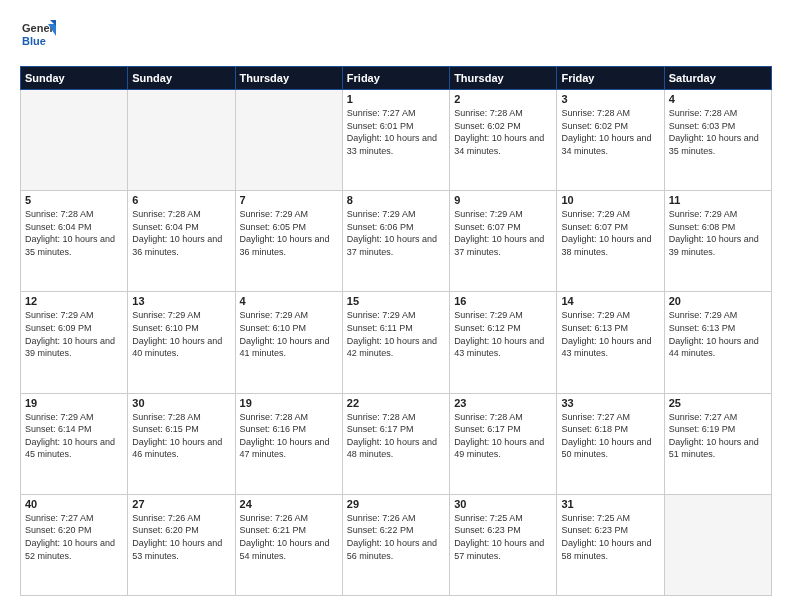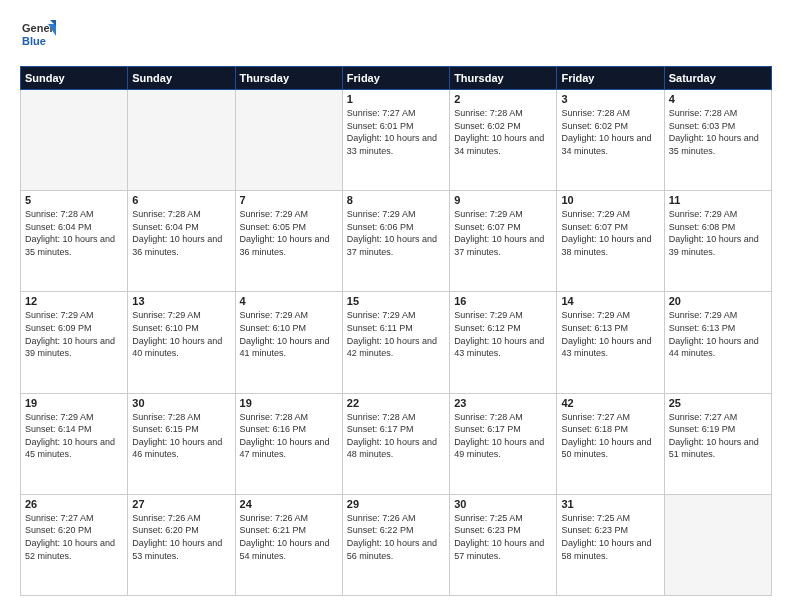--- a/index.html
+++ b/index.html
@@ -212,31 +212,31 @@
           </td>
           <td>
             <span class="day-number">22</span>
             <div class="day-info">Sunrise: 7:28 AM<br>Sunset: 6:17 PM<br>Daylight: 10 hours and 48 minutes.</div>
           </td>
           <td>
             <span class="day-number">23</span>
             <div class="day-info">Sunrise: 7:28 AM<br>Sunset: 6:17 PM<br>Daylight: 10 hours and 49 minutes.</div>
           </td>
           <td>
-            <span class="day-number">42</span>
+            <span class="day-number">33</span>
             <div class="day-info">Sunrise: 7:27 AM<br>Sunset: 6:18 PM<br>Daylight: 10 hours and 50 minutes.</div>
           </td>
           <td>
             <span class="day-number">25</span>
             <div class="day-info">Sunrise: 7:27 AM<br>Sunset: 6:19 PM<br>Daylight: 10 hours and 51 minutes.</div>
           </td>
         </tr>
         <tr>
           <td>
-            <span class="day-number">26</span>
+            <span class="day-number">40</span>
             <div class="day-info">Sunrise: 7:27 AM<br>Sunset: 6:20 PM<br>Daylight: 10 hours and 52 minutes.</div>
           </td>
           <td>
             <span class="day-number">27</span>
             <div class="day-info">Sunrise: 7:26 AM<br>Sunset: 6:20 PM<br>Daylight: 10 hours and 53 minutes.</div>
           </td>
           <td>
             <span class="day-number">24</span>
             <div class="day-info">Sunrise: 7:26 AM<br>Sunset: 6:21 PM<br>Daylight: 10 hours and 54 minutes.</div>
           </td>

